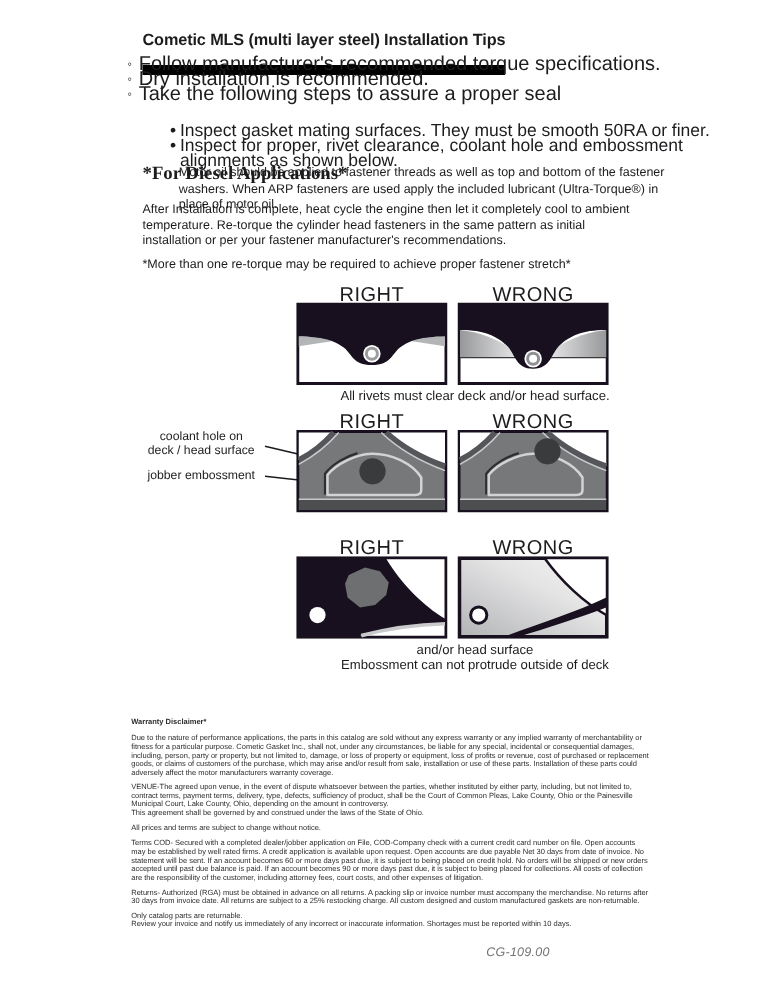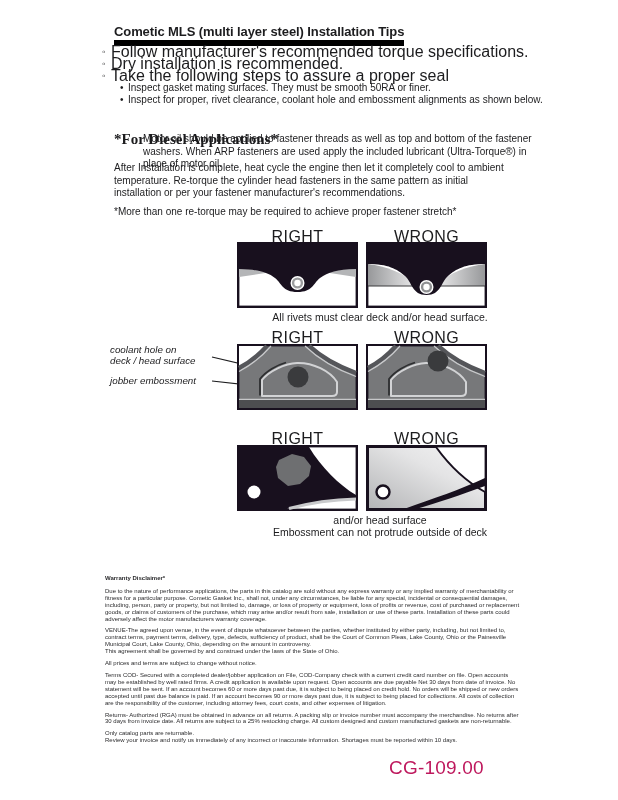--- a/index.html
+++ b/index.html
@@ -4,55 +4,55 @@
 <style>
   html,body { margin:0; padding:0; background:#ffffff; }
   .page {
     position:relative; width:618px; height:800px; background:#ffffff;
     font-family:"Liberation Sans", sans-serif; color:#1c1c1e; overflow:hidden;
   }
   .abs { position:absolute; }
 
   .title {
     left:114px; top:24px; font-size:13px; font-weight:bold; letter-spacing:-0.1px;
-    border-bottom:6px solid #000000; padding-bottom:1px; white-space:nowrap;
+    border-bottom:8px solid #000000; padding-bottom:13px; white-space:nowrap;
   }
 
   .bullets { left:102px; top:46px; font-size:16px; line-height:12.2px; margin:0; padding:0; list-style:none; }
   .bullets li { position:relative; padding-left:9px; }
   .bullets li::before { content:"◦"; position:absolute; left:0; top:-0.5px; font-size:10px; }
-  .subbullets { left:120px; top:82px; font-size:10px; line-height:12.2px; margin:0; padding:0; list-style:none; }
+  .subbullets { left:120px; top:82px; font-size:14px; line-height:12.2px; margin:16px; padding:0; list-style:none; }
   .subbullets li { position:relative; padding-left:8px; }
   .subbullets li::before { content:"•"; position:absolute; left:0; top:-0.5px; }
 
   .diesel-heading { left:114px; top:131px; font-size:15px; font-weight:bold;font-family:Liberation Serif, serif; }
   .body-para { left:114px; width:402px; font-size:10px; line-height:12.6px; }
   .p1 { top:133px;margin-left:29px; }
   .p2 { top:162px; }
   .p3 { top:206px; }
 
   .fig-label { width:121px; text-align:center; font-size:16px; letter-spacing:0.4px; color:#1c1c1e; }
   .lbl-left  { left:237px; }
   .lbl-right { left:366px; }
   .panel { width:121px; height:66px; display:block; }
   .pan-left  { left:237px; }
   .pan-right { left:366px; }
   .caption { left:245px; width:270px; font-size:10.5px; line-height:12px; color:#1c1c1e;text-align:center; }
 
-  .callout { text-align:left; font-size:9.8px; line-height:11px; color:#1c1c1e;font-style:italic; }
+  .callout { text-align:center; font-size:9.8px; line-height:11px; color:#1c1c1e; }
   .co-1 { left:110px; top:344px; width:102px; }
   .co-2 { left:110px; top:375px; width:102px; }
 
   .legal { left:105px; top:575px; width:416px; font-size:6px; line-height:6.9px; color:#2c2c2e; }
   .legal .lg-h { font-weight:bold; margin:0 0 6px 0; }
   .legal p { margin:0 0 5px 0; }
   .legal .tight { margin:0; }
   .legal .gap-after { margin-bottom:5px; }
 
-  .page-code { left:389px; top:757px; font-size:19px; letter-spacing:0.2px; color:#be185d; }
+  .page-code { left:389px; top:757px; font-size:10px; letter-spacing:0.2px; color:#737373;font-style:italic; }
 </style>
 </head>
 <body>
 
 <div class="page">
 
   <svg width="0" height="0" style="position:absolute" aria-hidden="true">
     <defs>
       <linearGradient id="w1gL" x1="0" y1="0" x2="1" y2="0">
         <stop offset="0" stop-color="#97989a"></stop>

